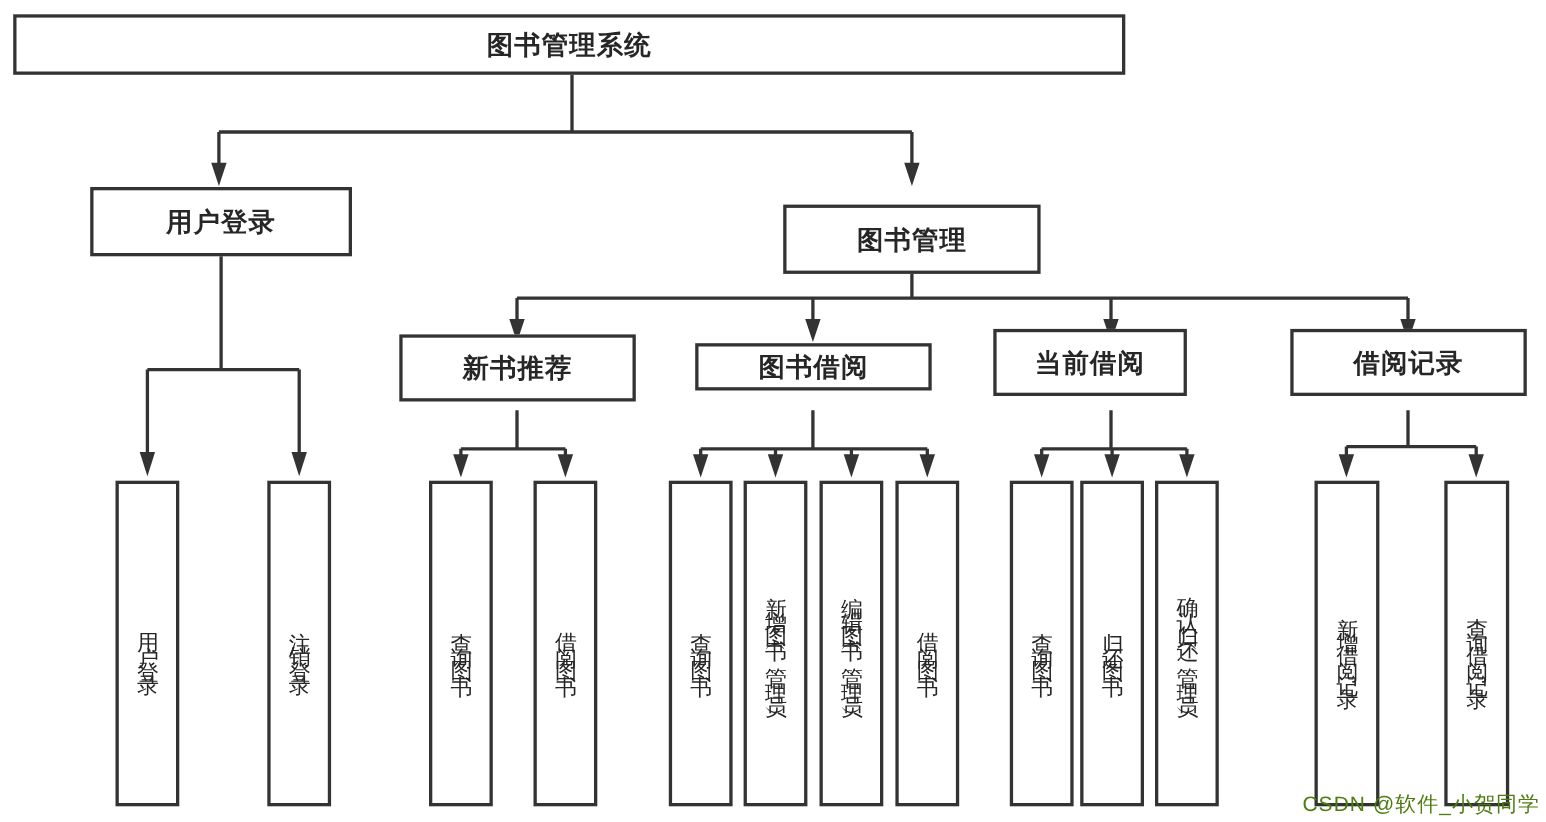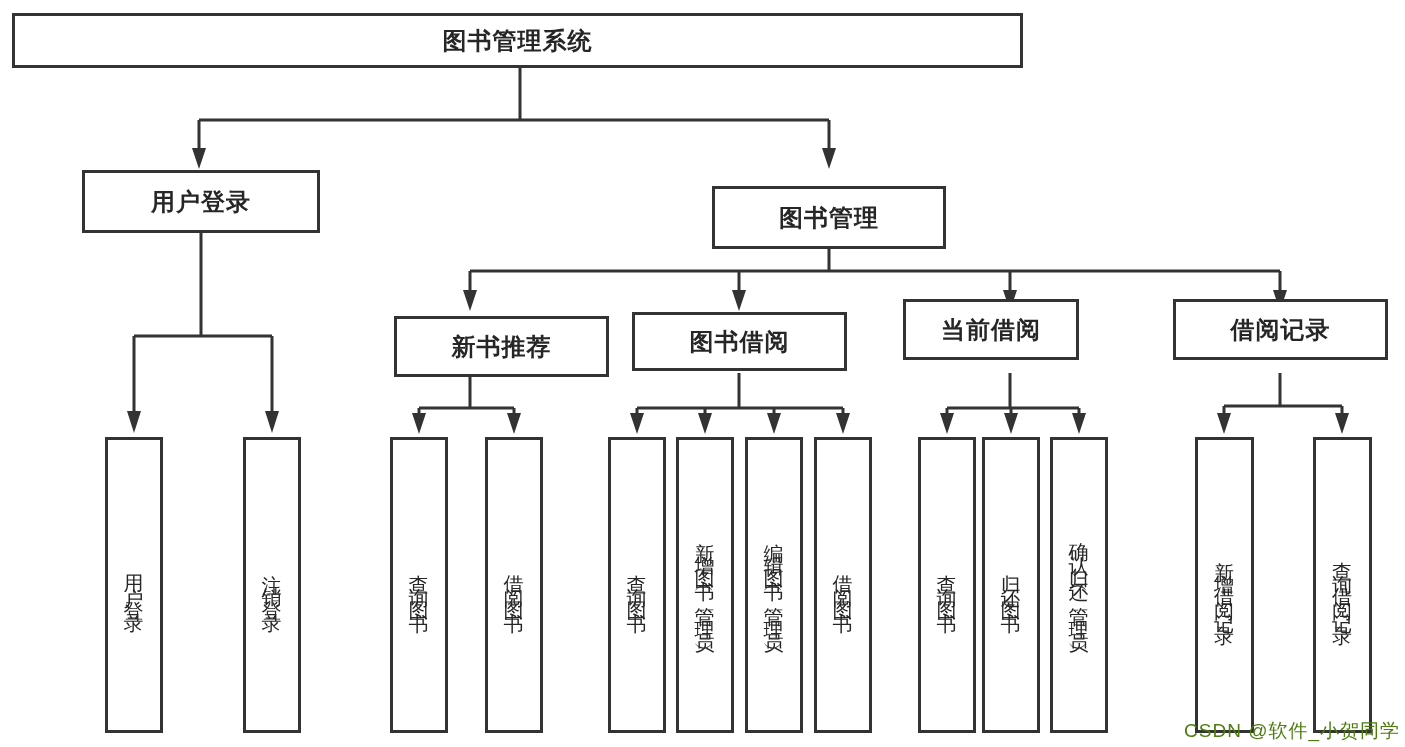--- a/index.html
+++ b/index.html
@@ -127,24 +127,24 @@
     <span>图书管理系统</span>
   </div>
 
   <div class="box hbox" style="left:82px; top:170px; width:238px; height:63px;">
     <span>用户登录</span>
   </div>
   <div class="box hbox" style="left:712px; top:170px; width:234px; height:63px;margin-top:16px;">
     <span>图书管理</span>
   </div>
 
-  <div class="box hbox" style="left:363px; top:316px; width:215px; height:61px;margin-left:31px;">
+  <div class="box hbox" style="left:363px; top:304px; width:215px; height:61px;">
     <span>新书推荐</span>
   </div>
-  <div class="box hbox" style="left:632px; top:312px; width:215px; height:59px;">
+  <div class="box hbox" style="left:632px; top:312px; width:215px; height:43px;">
     <span>图书借阅</span>
   </div>
   <div class="box hbox" style="left:903px; top:299px; width:176px; height:61px;">
     <span>当前借阅</span>
   </div>
   <div class="box hbox" style="left:1173px; top:299px; width:215px; height:61px;">
     <span>借阅记录</span>
   </div>
 
   <div class="box vbox" style="left:105px; top:437px; width:58px; height:296px;">

